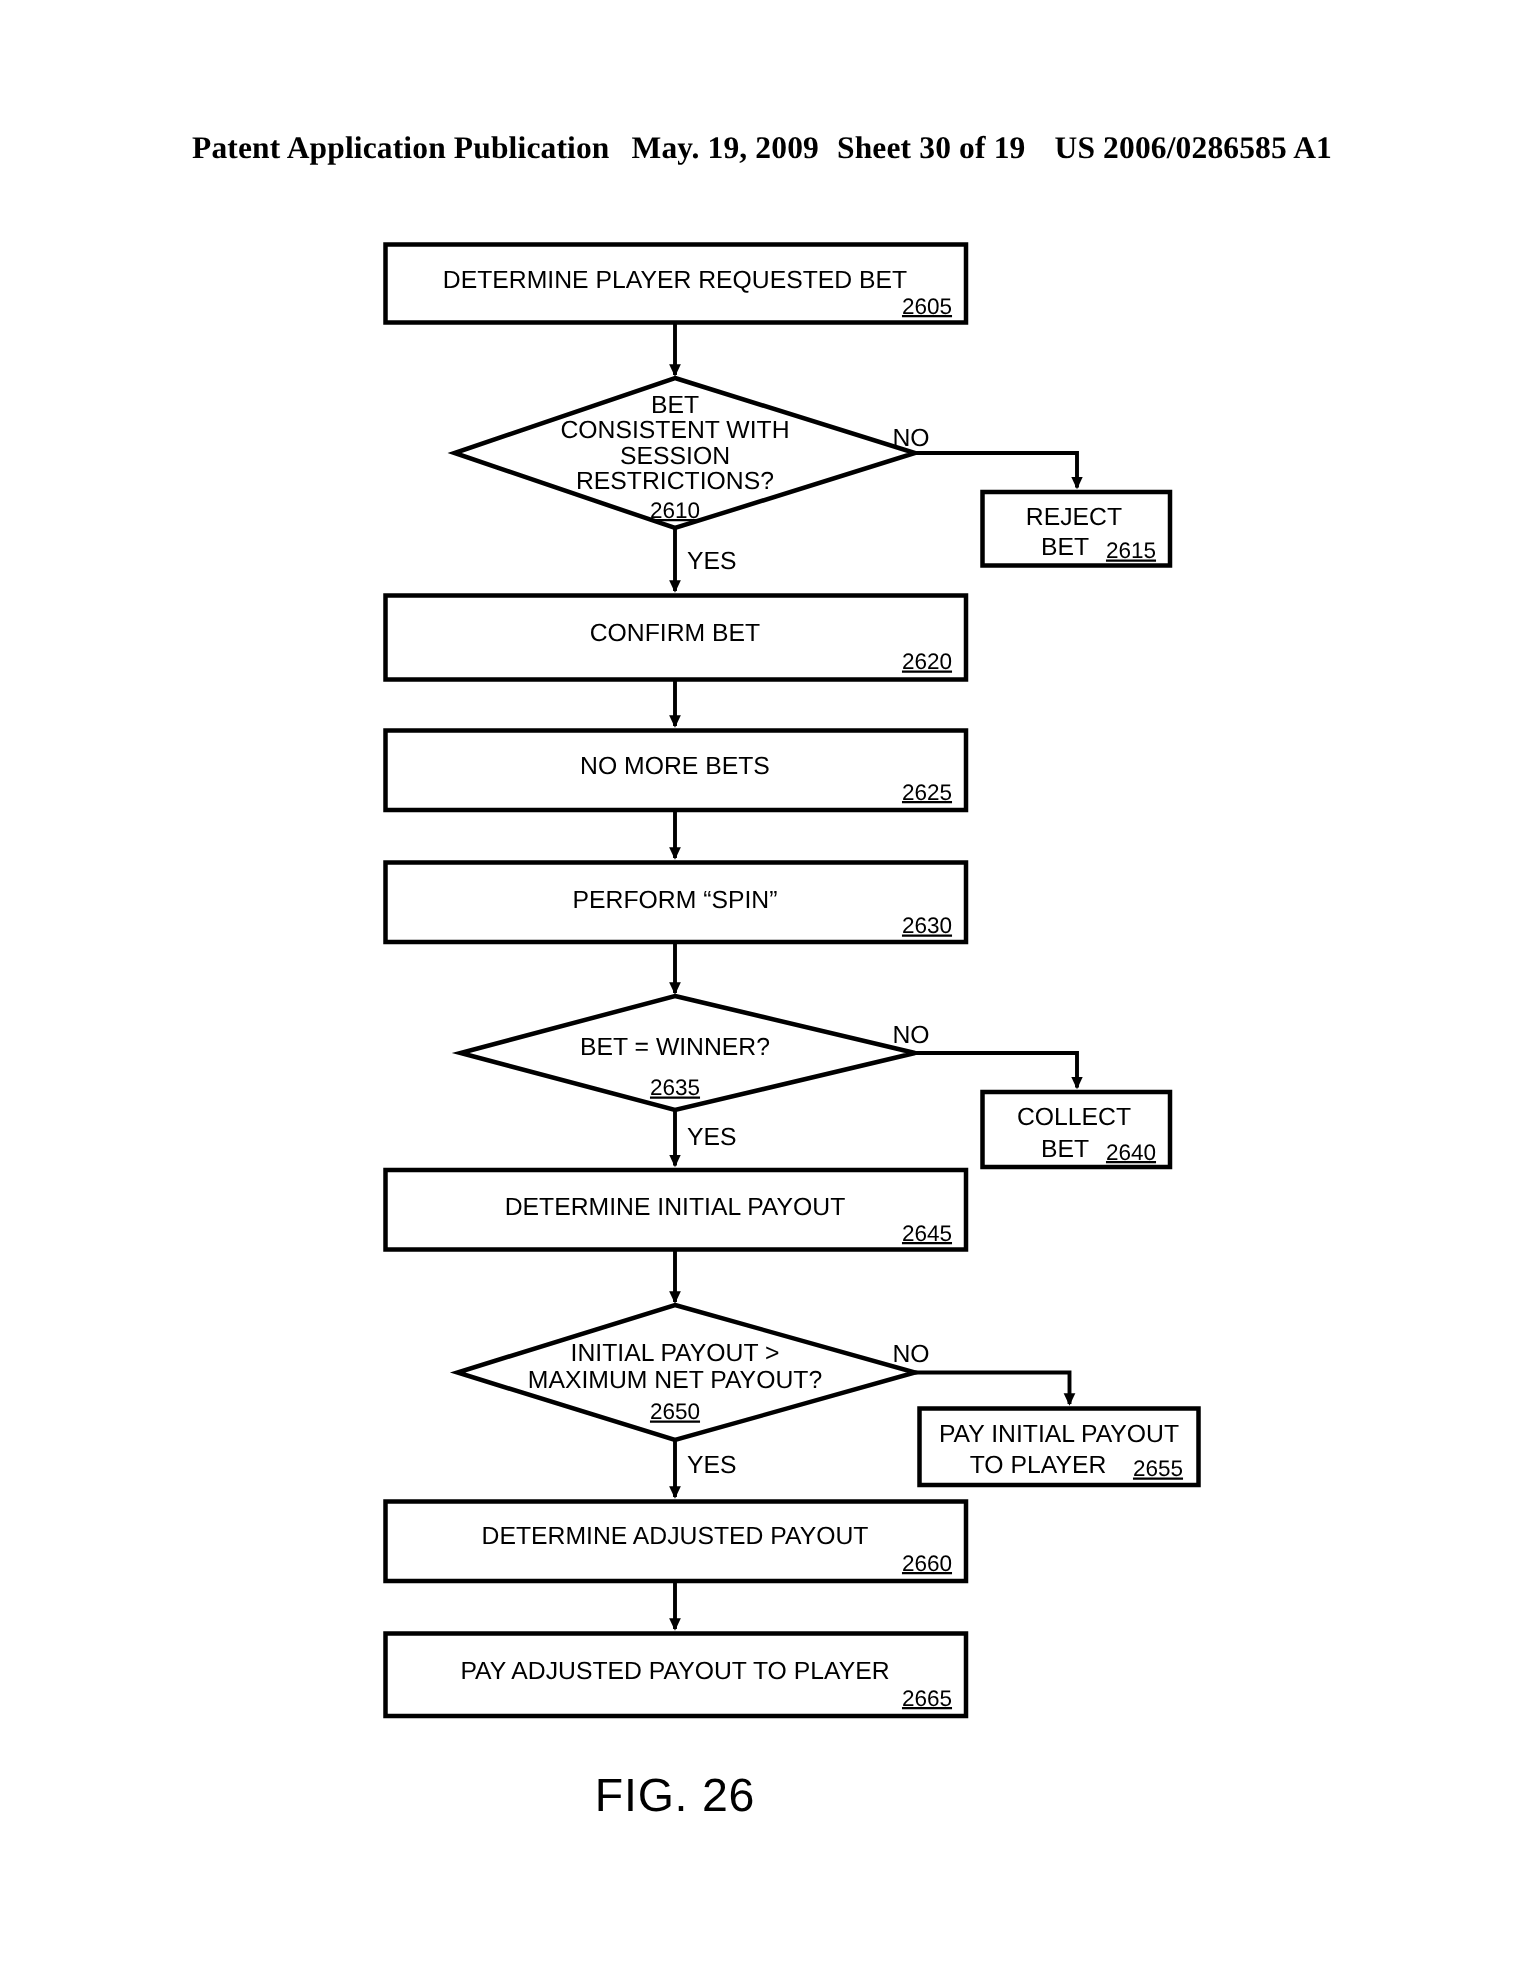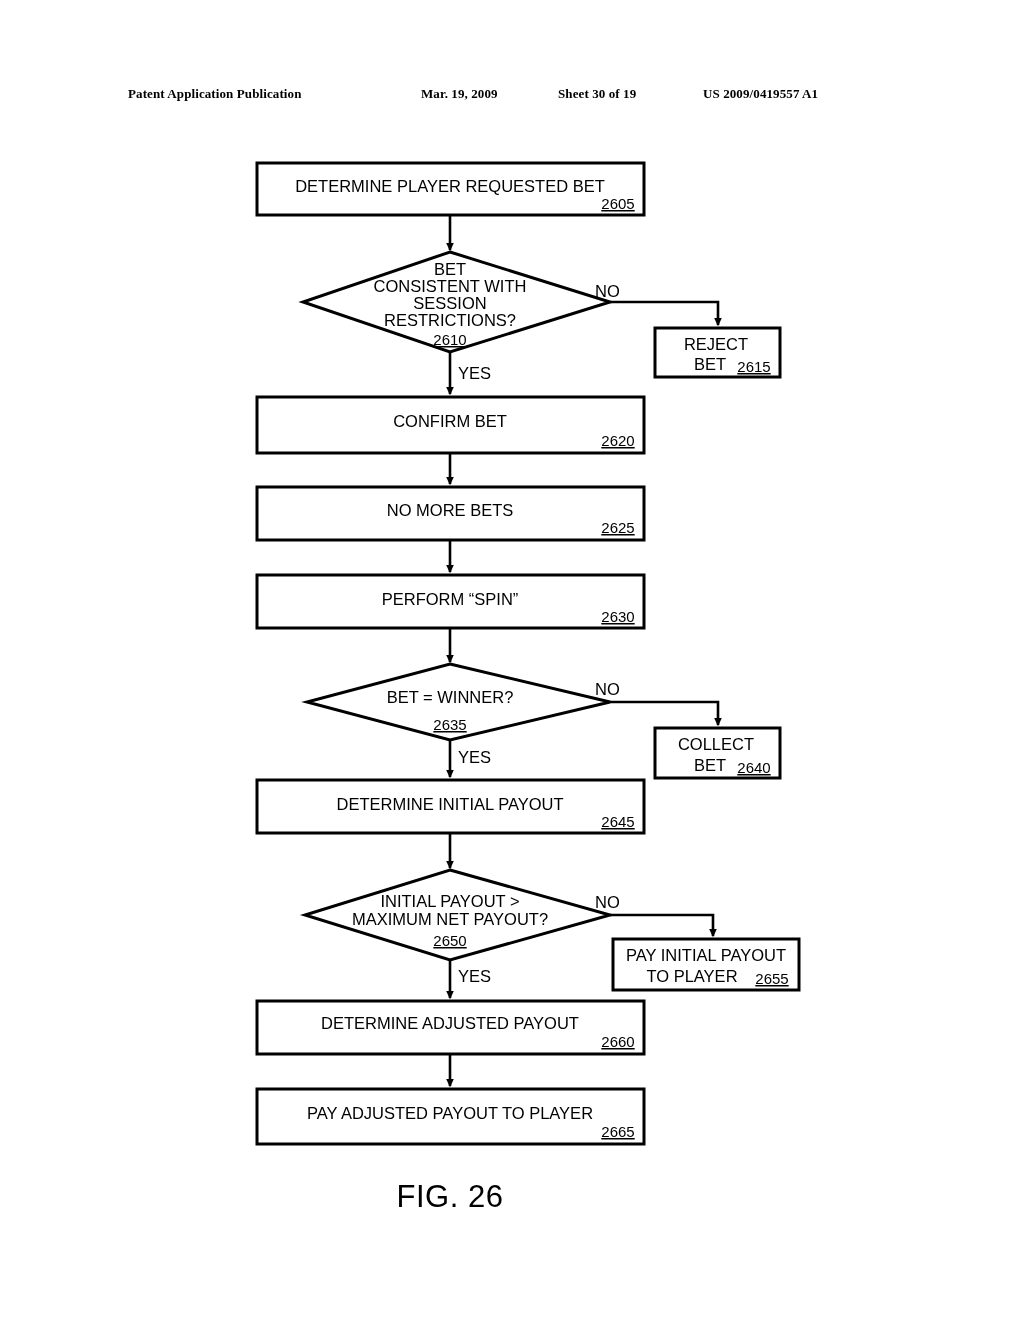--- a/index.html
+++ b/index.html
@@ -23,21 +23,21 @@
   }
   
   #patent-header {
     position: absolute;
     top: 86px;
     left: 0;
     width: 900px;
     height: 26px;
     font-family: "Liberation Serif", serif;
     font-weight: bold;
-    font-size: 13px;
+    font-size: 21px;
     letter-spacing: 0.1px;
     white-space: nowrap;
   }
   #patent-header .hdr-pub {
     position: absolute;
     left: 128px;
     top: 0;
   }
   #patent-header .hdr-date {
     position: absolute;
@@ -91,23 +91,23 @@
     letter-spacing: 0.5px;
   }
 </style>
 </head>
 <body>
 
 <div id="page">
 
   <div id="patent-header">
     <span class="hdr-pub">Patent Application Publication</span>
-    <span class="hdr-date">Mar. 19, 2009</span>
+    <span class="hdr-date">May. 19, 2009</span>
     <span class="hdr-sheet">Sheet 30 of 19</span>
-    <span class="hdr-number">US 2009/0419557 A1</span>
+    <span class="hdr-number">US 2006/0286585 A1</span>
   </div>
 
   <svg id="flowchart" viewBox="0 0 1024 1320">
     <defs>
       <marker id="arrowhead" markerWidth="9" markerHeight="9" refX="7.2" refY="4.5" orient="auto" markerUnits="userSpaceOnUse">
         <path d="M0,0.6 L8.4,4.5 L0,8.4 z" fill="#000000"></path>
       </marker>
     </defs>
 
     <g>

